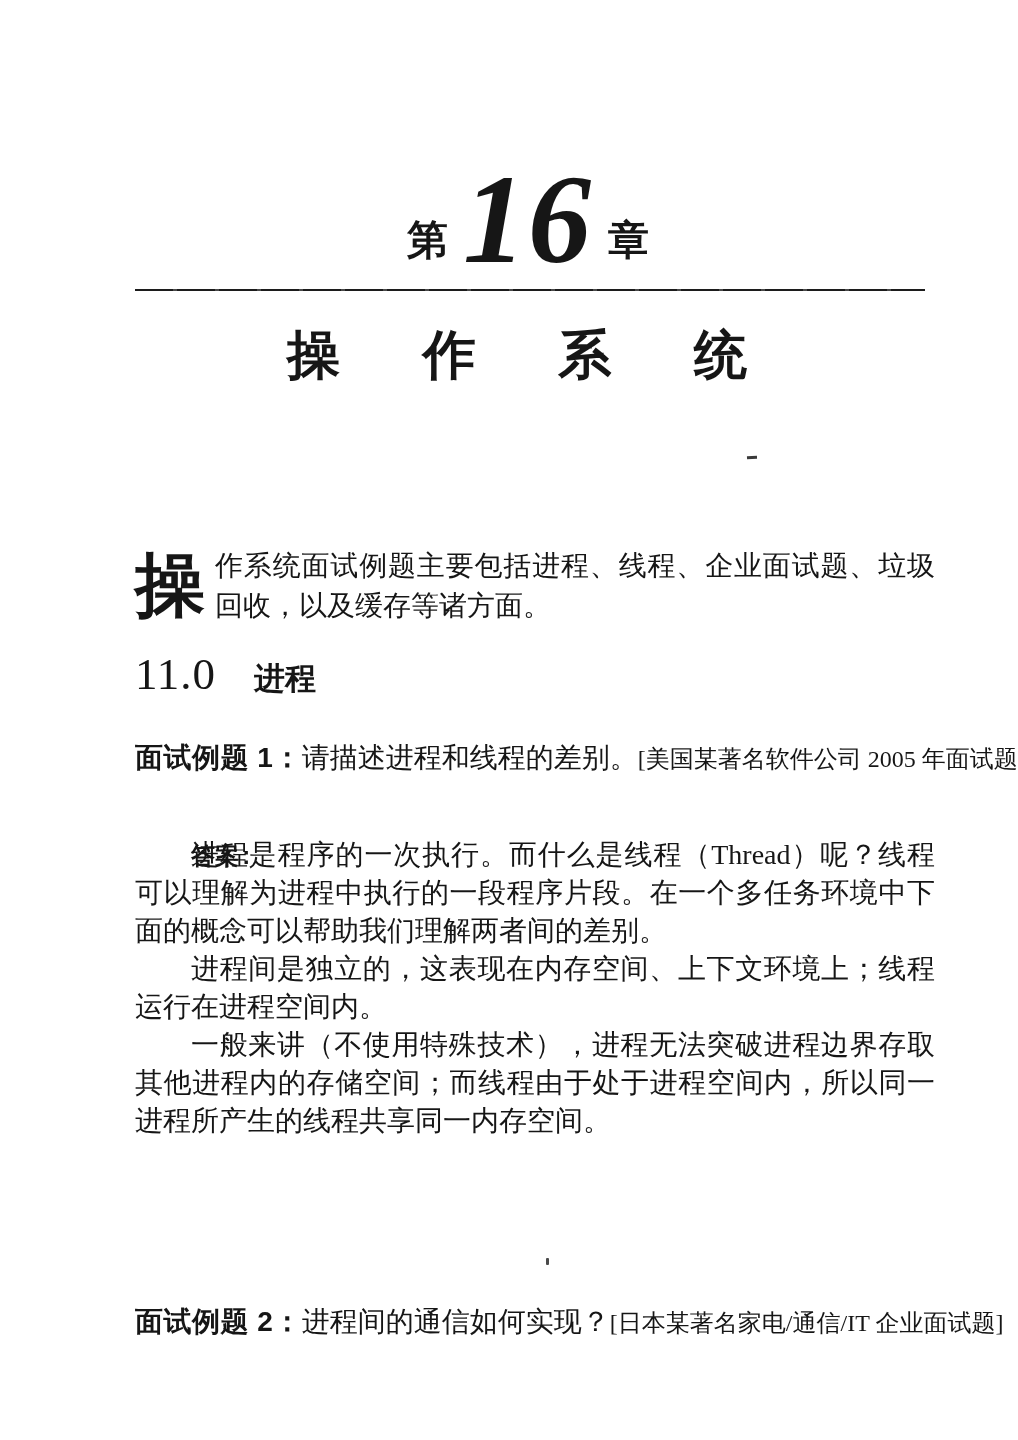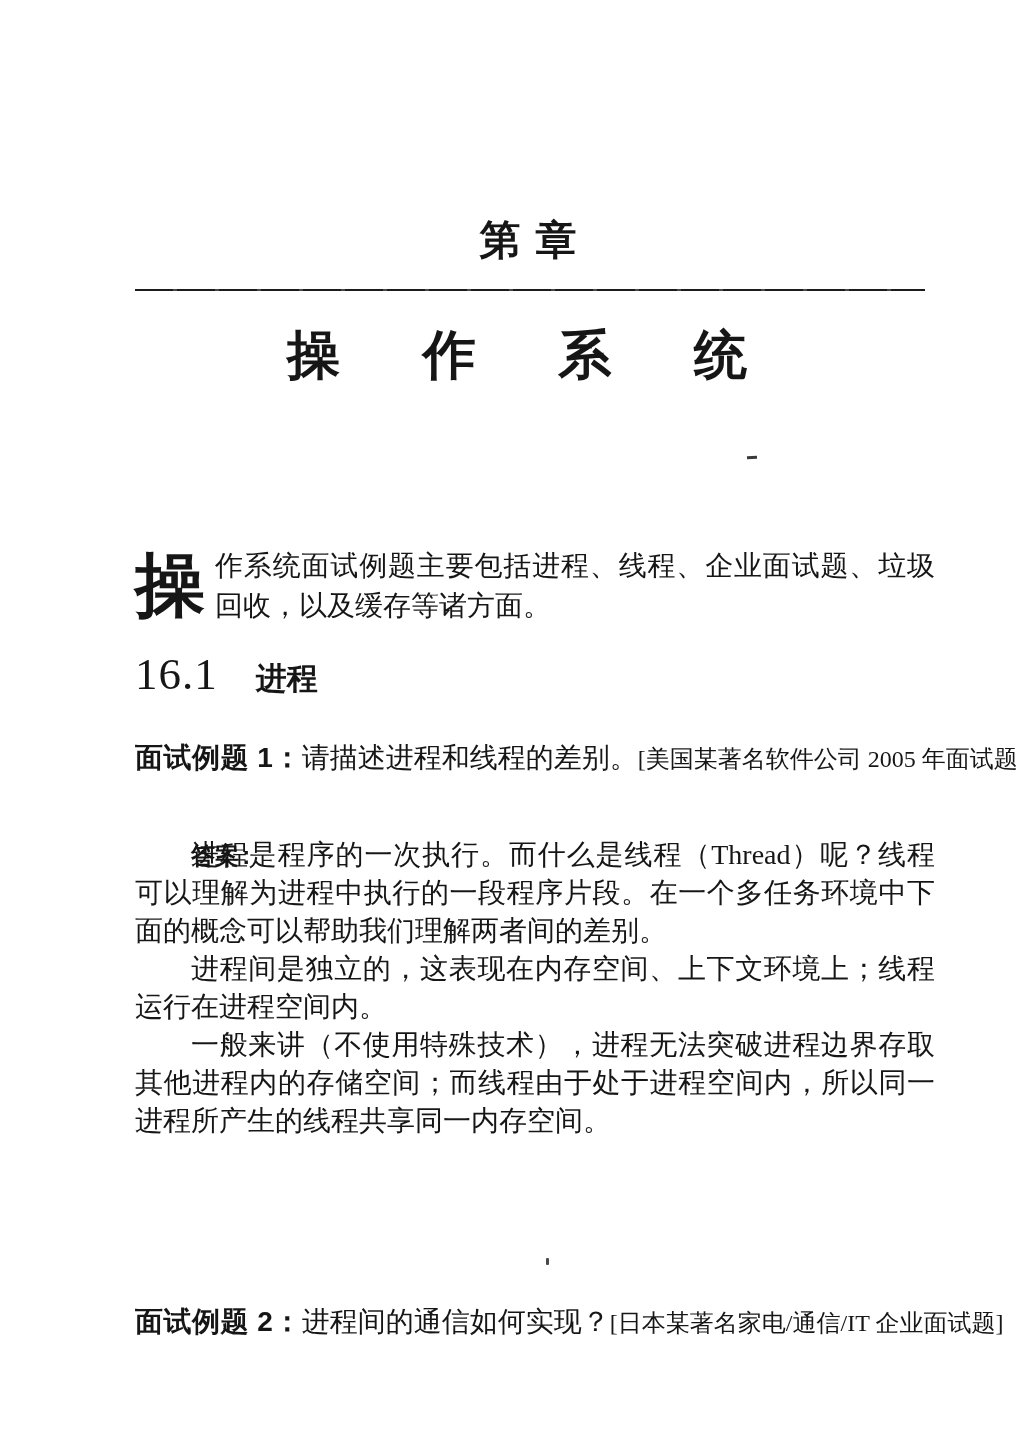--- a/index.html
+++ b/index.html
@@ -182,35 +182,36 @@
     border-radius: 1px;
   }
 </style>
 </head>
 <body>
 
 <div class="page">
 
   <div class="chapter-head">
     <span class="chapter-prefix">第</span>
+    <span class="chapter-number">16</span>
     <span class="chapter-suffix">章</span>
   </div>
 
   <div class="chapter-rule"></div>
 
   <div class="chapter-title">操 作 系 统</div>
 
   <div class="speck-dash"></div>
 
   <div class="intro">
     <span class="drop-cap">操</span><span>作系统面试例题主要包括进程、线程、企业面试题、垃圾回收，以及缓存等诸方面。</span>
   </div>
 
   <div class="section-head">
-    <span class="section-number">16.1</span>
+    <span class="section-number">11.0</span>
     <span class="section-title">进程</span>
   </div>
 
   <div class="question q1">
     <span class="q-label">面试例题 1：</span><span class="q-text">请描述进程和线程的差别。</span><span class="q-source">[美国某著名软件公司 2005 年面试题]</span>
   </div>
 
   <div class="answer-label">答案:</div>
 
   <div class="answer-body">

